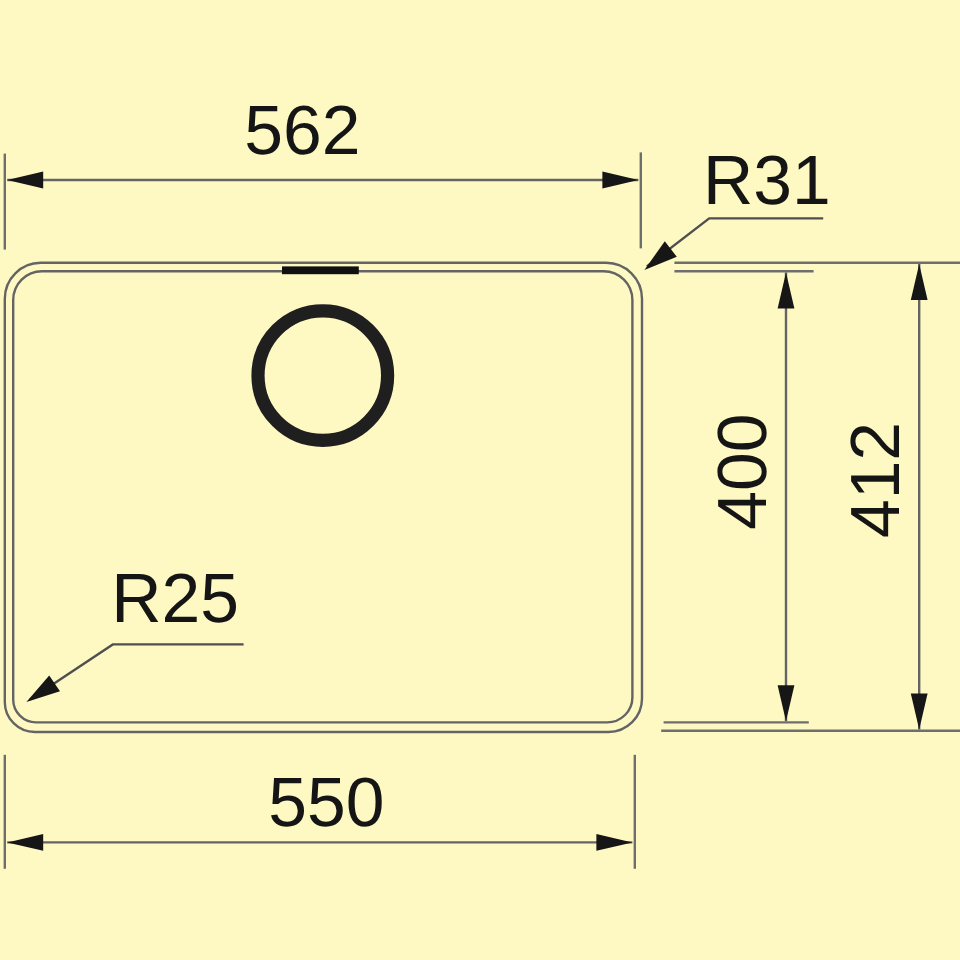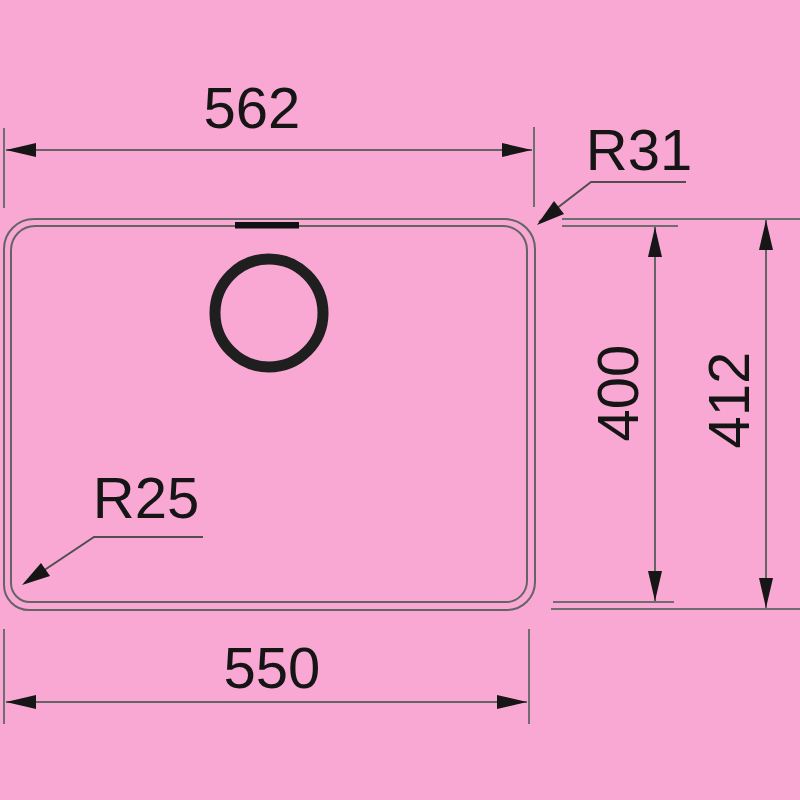--- a/index.html
+++ b/index.html
@@ -4,21 +4,21 @@
 <style>
   html, body {
     margin: 0;
     padding: 0;
     background: #ffffff;
   }
   .stage {
     position: relative;
     width: 800px;
     height: 800px;
-    background: #f9a8d4;
+    background: #fef9c3;
     font-family: "Liberation Sans", sans-serif;
     overflow: hidden;
   }
   svg { display: block; }
   .contour {
     fill: none;
     stroke: #646464;
     stroke-width: 2;
   }
   .dimline {

